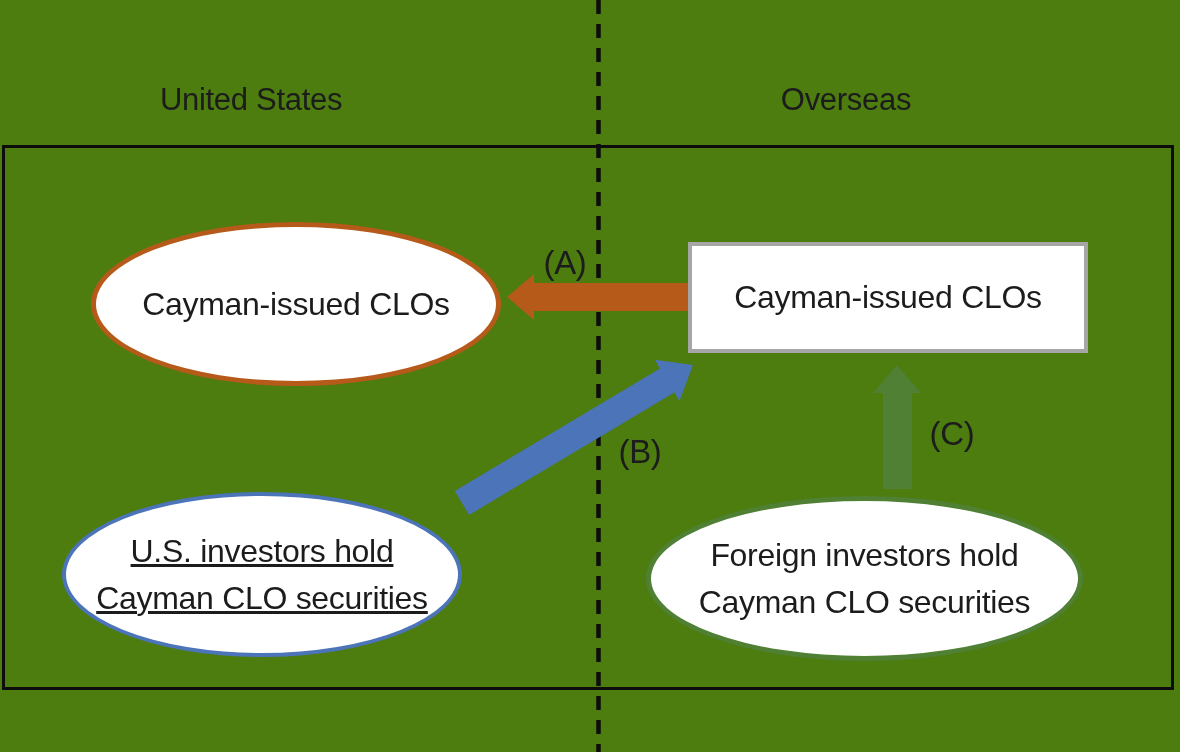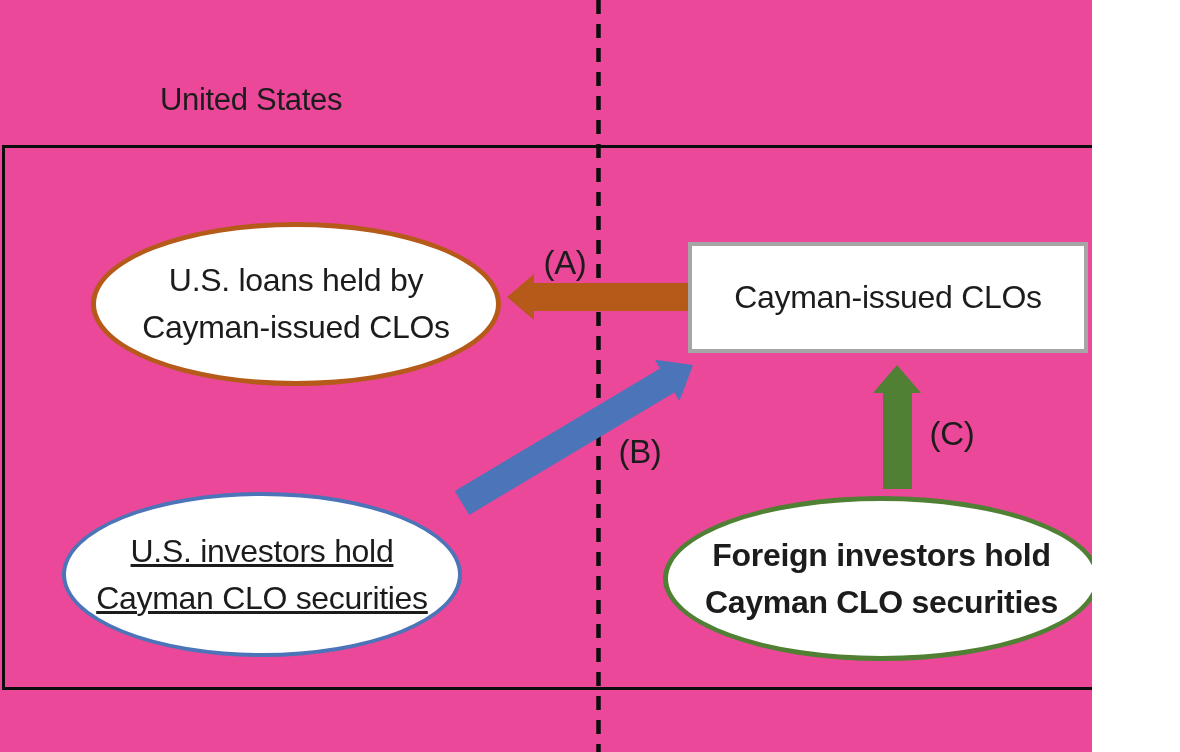--- a/index.html
+++ b/index.html
@@ -1,17 +1,17 @@
 <!DOCTYPE html>
 <html><head>
 <meta charset="utf-8">
 <style>
   html,body{margin:0;padding:0;background:#fff;}
   .canvas{
-    position:relative;width:1092px;height:752px;background:#ec4899;
+    position:relative;width:1180px;height:752px;background:#4d7c0f;
     font-family:"Liberation Sans",sans-serif;color:#1c1c1c;overflow:hidden;
     letter-spacing:-0.3px;
   }
   .region-label{
     position:absolute;width:400px;text-align:center;font-size:31px;line-height:36px;
   }
   .region-label.us{left:51px;top:82px;}
   .region-label.ov{left:646px;top:82px;}
   .outer-box{
     position:absolute;left:2px;top:145px;width:1172px;height:545px;
@@ -19,42 +19,42 @@
   }
   .node{
     position:absolute;display:flex;flex-direction:column;justify-content:center;
     align-items:center;text-align:center;box-sizing:border-box;background:#fff;
     font-size:32px;line-height:47px;white-space:nowrap;
   }
   .ellipse{border-radius:50%;}
   .node.us-loans{left:91px;top:222px;width:410px;height:164px;border:5px solid #B55A18;}
   .node.cayman-box{left:688px;top:242px;width:400px;height:111px;border:4px solid #A6A6A6;}
   .node.us-investors{left:62px;top:492px;width:400px;height:165px;border:4px solid #4C74B8;text-decoration:underline;}
-  .node.foreign-investors{left:663px;top:496px;width:437px;height:165px;border:5px solid #4F8033;font-weight:bold;}
+  .node.foreign-investors{left:646px;top:496px;width:437px;height:165px;border:5px solid #4F8033;}
   .flow-label{
     position:absolute;width:200px;text-align:center;font-size:33px;line-height:36px;
   }
   .flow-label.a{left:465px;top:245px;}
   .flow-label.b{left:540px;top:434px;}
   .flow-label.c{left:852px;top:416px;}
   svg.overlay{
     position:absolute;left:0;top:0;width:1180px;height:752px;pointer-events:none;
   }
 </style>
 </head>
 <body>
 
 <div class="canvas">
 
   <div class="region-label us">United States</div>
+  <div class="region-label ov">Overseas</div>
 
   <div class="outer-box"></div>
 
   <div class="node ellipse us-loans">
-    <span>U.S. loans held by</span>
     <span>Cayman-issued CLOs</span>
   </div>
 
   <div class="node cayman-box">
     <span>Cayman-issued CLOs</span>
   </div>
 
   <div class="node ellipse us-investors">
     <span>U.S. investors hold</span>
     <span>Cayman CLO securities</span>

